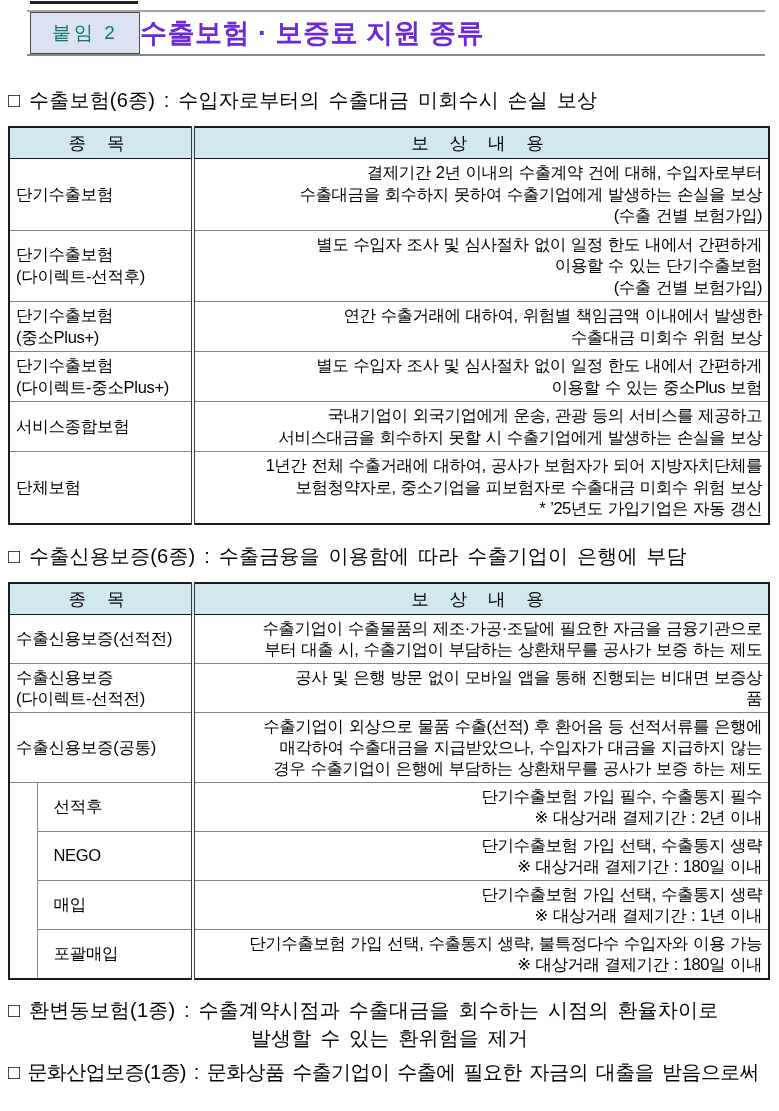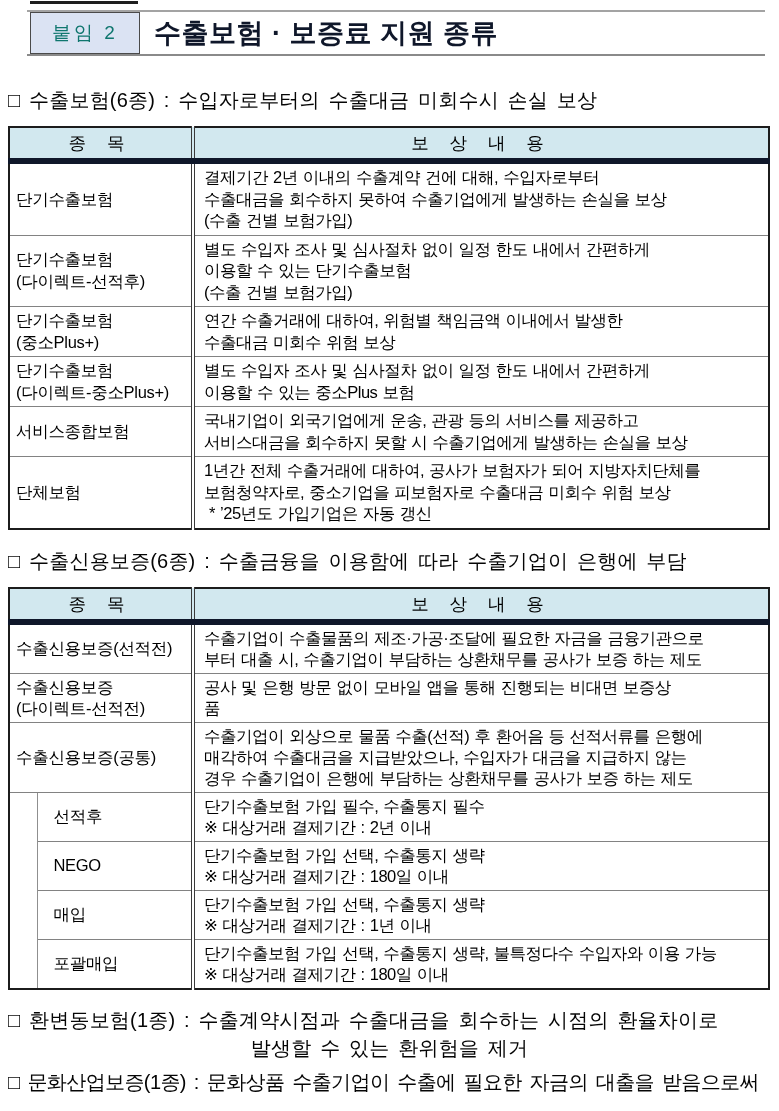--- a/index.html
+++ b/index.html
@@ -20,22 +20,21 @@
   }
   .badge{
     width:108px;margin:0 0 0 3px;
     background:var(--badge-bg,#dbe3f3);
     border:1px solid #4a4a4a;
     display:flex;align-items:center;justify-content:center;
     font-size:19px;letter-spacing:3px;color:#0f766e;
   }
   .band-title{
     flex:1;display:flex;align-items:center;
-    padding-left:14px;
-    font-size:27px;font-weight:700;letter-spacing:0.5px;color:#0f172a;
+    font-size:27px;font-weight:700;letter-spacing:0.5px;color:#6d28d9;
   }
   
   .sec-heading{margin:0 0 0 8px;}
   .h-line{
     font-size:20px;line-height:28px;letter-spacing:0.2px;word-spacing:3px;
     white-space:nowrap;color:#050505;
   }
   .h-line.centered{text-align:center;margin-left:-8px;}
   .h1-gap{margin-top:30px;}
   .h2-gap{margin-top:17px;}
@@ -49,30 +48,30 @@
     border:2px solid #1c1c1c;
     font-size:16.5px;
   }
   table.info td,table.info th{
     vertical-align:middle;
     border-top:1px solid #828282;border-bottom:1px solid #828282;
   }
   table.info th{
     background:var(--table-header-bg,#d2e8ef);
     font-weight:400;font-size:17.5px;letter-spacing:8px;
-    padding:3px 8px;border-bottom:6px solid #0f172a;
+    padding:3px 8px;border-bottom:1px solid #0f172a;
   }
   td.item{
     padding:2px 4px 2px 6px;line-height:21.5px;
     white-space:pre-wrap;letter-spacing:-0.3px;
   }
   td.content{
     border-left:4px double #3a3a3a;
     padding:3px 6px 3px 9px;line-height:21.5px;
-    white-space:pre-wrap;letter-spacing:-0.5px;word-spacing:1px;
+    white-space:pre-wrap;letter-spacing:-0.5px;word-spacing:1px;text-align:right;
   }
   table.t2 td.item,table.t2 td.content{line-height:21px;}
   td.spacer{border-right:1px solid #8f8f8f;}
   td.sublabel{
     padding:2px 4px 2px 16px;line-height:21px;letter-spacing:-0.3px;
   }
 </style>
 </head>
 <body>
 

